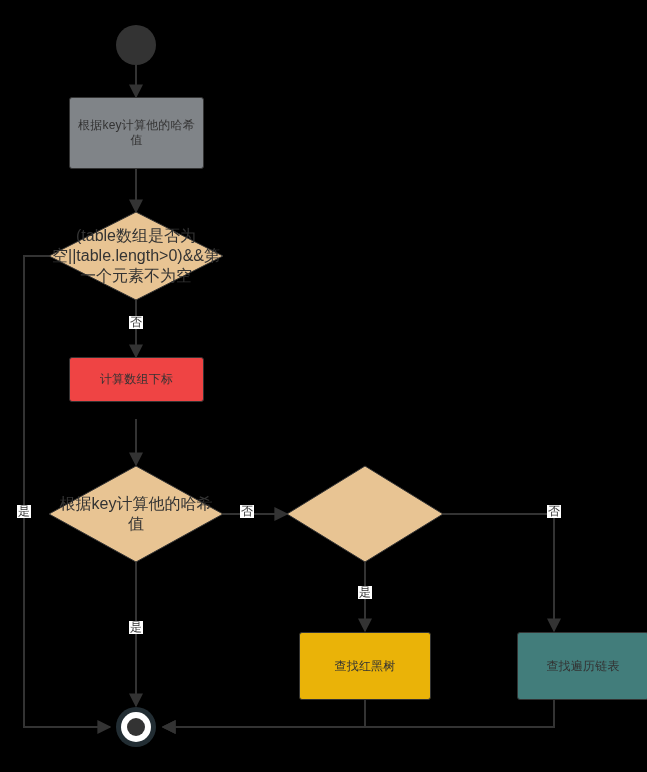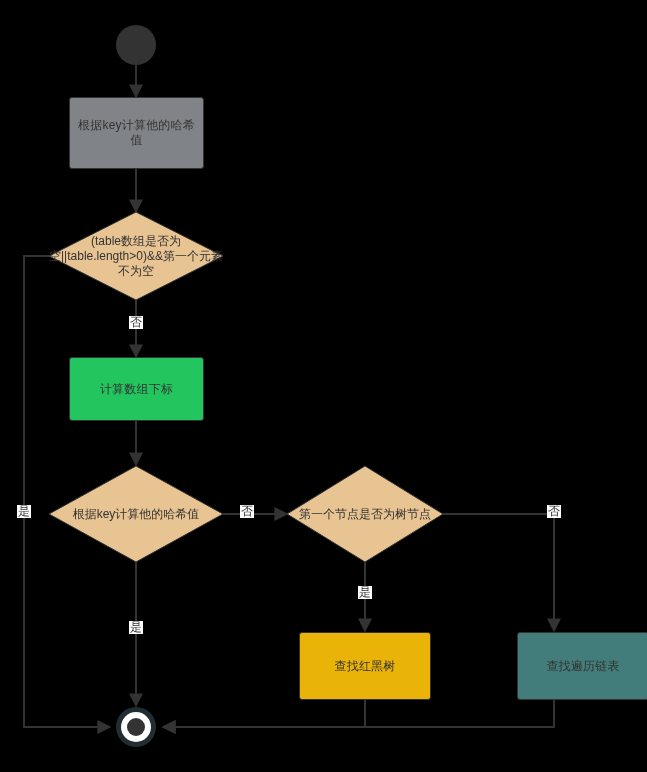--- a/index.html
+++ b/index.html
@@ -39,21 +39,21 @@
     border-radius: 3px;
     padding: 4px 8px;
   }
   .diamond-label {
     position: absolute;
     display: flex;
     align-items: center;
     justify-content: center;
     text-align: center;
     color: #333333;
-    font-size: 12px;
+    font-size: 16px;
     line-height: 1.25;
     pointer-events: none;
   }
   .edge-label {
     position: absolute;
     background: #ffffff;
     color: #333333;
     font-size: 12px;
     line-height: 1.1;
     padding: 0px 1px;
@@ -109,31 +109,28 @@
   </svg>
 
   <div class="node rect-node" style="left:69px; top:97px; width:135px; height:72px; background:#808488;">
     <span>根据key计算他的哈希值</span>
   </div>
 
   <div class="diamond-label" style="left:46px; top:224px; width:180px; height:64px;">
     <span>(table数组是否为空||table.length&gt;0)&amp;&amp;第一个元素不为空</span>
   </div>
 
-  <div class="node rect-node" style="left:69px; top:357px; width:135px; height:64px; background:#22c55e;">
+  <div class="node rect-node" style="left:69px; top:357px; width:135px; height:45px; background:#ef4444;">
     <span>计算数组下标</span>
   </div>
 
   <div class="diamond-label" style="left:54px; top:500px; width:164px; height:28px;">
     <span>根据key计算他的哈希值</span>
   </div>
 
-  <div class="diamond-label" style="left:283px; top:500px; width:164px; height:28px;">
-    <span>第一个节点是否为树节点</span>
-  </div>
 
   <div class="node rect-node" style="left:299px; top:632px; width:132px; height:68px; background:#eab308;">
     <span>查找红黑树</span>
   </div>
 
   <div class="node rect-node" style="left:489px; top:632px; width:132px; height:68px; background:#427d7b;margin-left:28px;">
     <span>查找遍历链表</span>
   </div>
 
   <div class="edge-label" style="left:129px; top:316px;">否</div>

